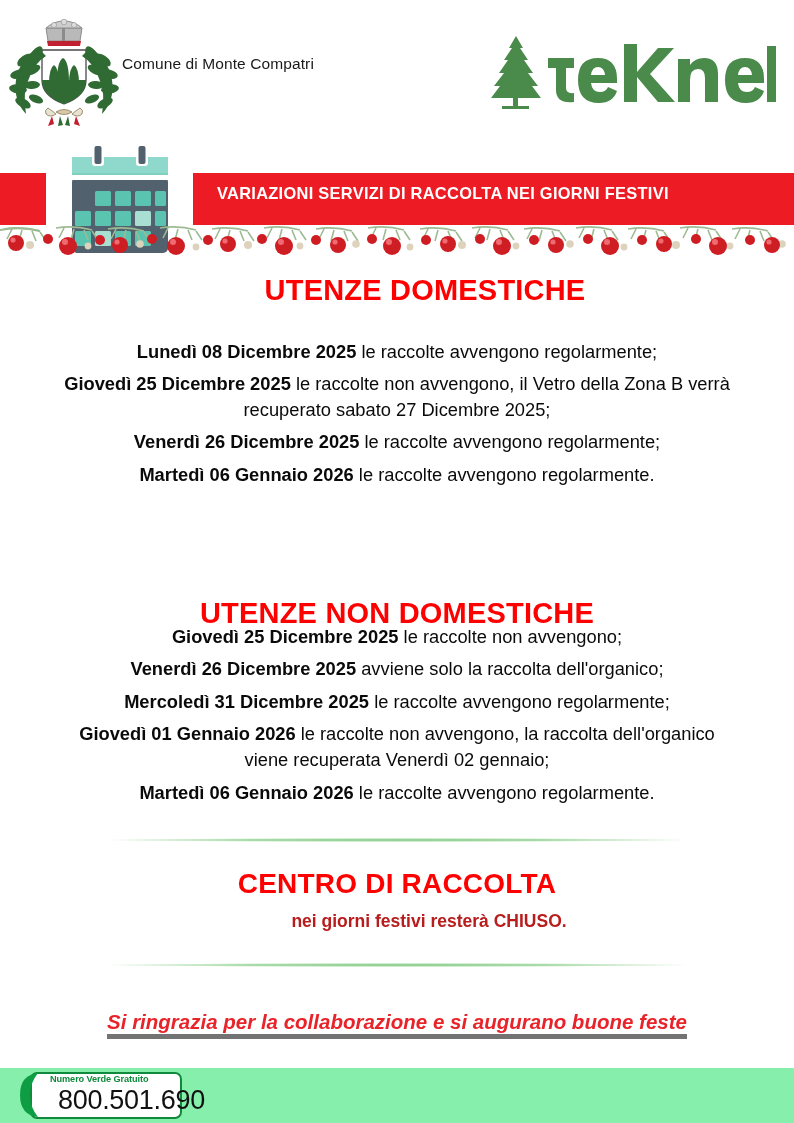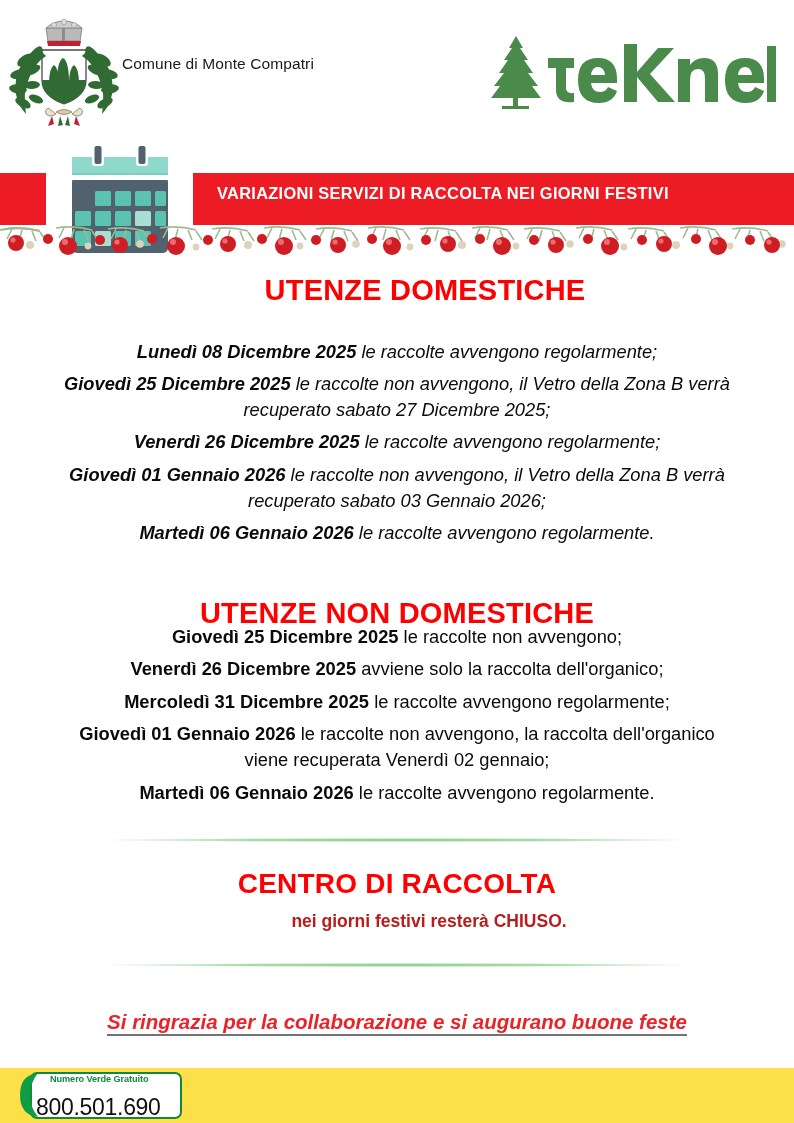--- a/index.html
+++ b/index.html
@@ -103,21 +103,21 @@
   #heading-non-domestiche { top: 573px; margin-top: 24px; }
   #heading-centro {
     top: 868px;
     font-size: 28px;
   }
 
   .lines-block {
     position: absolute;
     width: 794px;
   }
-  #block-domestiche { top: 335px; font-style: italic; }
+  #block-domestiche { top: 335px; }
   #block-non-domestiche { top: 620px; }
 
   .line {
     text-align: center;
     font-size: 18.3px;
     color: #0a0a0a;
     line-height: 1.40;
     padding: 3.5px 60px;
     box-sizing: border-box;
   }
@@ -148,31 +148,31 @@
     position: absolute;
     top: 1010px;
     width: 794px;
     text-align: center;
     color: #e8232a;
     font-weight: bold;
     font-style: italic;
     font-size: 20.5px;
   }
   .thanks span {
-    border-bottom: 2px solid #737373;
+    border-bottom: 5px solid #737373;
     padding-bottom: 1px;
   }
 
   
   .footer {
     position: absolute;
     left: 0; top: 1068px;
     width: 794px;
     height: 55px;
-    background: #fde047;
+    background: #86efac;
   }
   .phone-box {
     position: absolute;
     left: 30px; top: 4px;
     width: 152px; height: 47px;
     border: 2px solid #0f8a3c;
     border-radius: 7px;
     background: #ffffff;
     box-sizing: border-box;
   }
@@ -185,26 +185,25 @@
     position: absolute;
     left: 50px; top: 6px;
     font-size: 9.2px;
     font-weight: bold;
     color: #0f8a3c;
     white-space: nowrap;
     letter-spacing: -0.1px;
   }
   .phone-number {
     position: absolute;
-    left: 36px; top: 17px;
-    font-size: 23px;
+    left: 58px; top: 17px;
+    font-size: 27px;
     color: #111111;
     white-space: nowrap;
     letter-spacing: -0.3px;
-    margin-top: 9px;
   }
 </style>
 </head>
 <body>
 
 <div class="header">
 
   <svg class="comune-logo" viewBox="0 0 112 120">
 
     <g>
@@ -424,23 +423,20 @@
   <div class="line">
     <b>Lunedì 08 Dicembre 2025</b><span> le raccolte avvengono regolarmente;</span>
   </div>
   <div class="line">
     <b>Giovedì 25 Dicembre 2025</b><span> le raccolte non avvengono, il Vetro della Zona B verrà recuperato sabato 27 Dicembre 2025;</span>
   </div>
   <div class="line">
     <b>Venerdì 26 Dicembre 2025</b><span> le raccolte avvengono regolarmente;</span>
   </div>
   <div class="line">
-    <b>Giovedì 01 Gennaio 2026</b><span> le raccolte non avvengono, il Vetro della Zona B verrà recuperato sabato 03 Gennaio 2026;</span>
-  </div>
-  <div class="line">
     <b>Martedì  06 Gennaio 2026</b><span> le raccolte avvengono regolarmente.</span>
   </div>
 </div>
 
 <div class="section-heading" id="heading-non-domestiche">UTENZE NON DOMESTICHE</div>
 
 <div class="lines-block" id="block-non-domestiche">
   <div class="line">
     <b>Giovedì 25 Dicembre 2025</b><span> le raccolte non avvengono;</span>
   </div>

